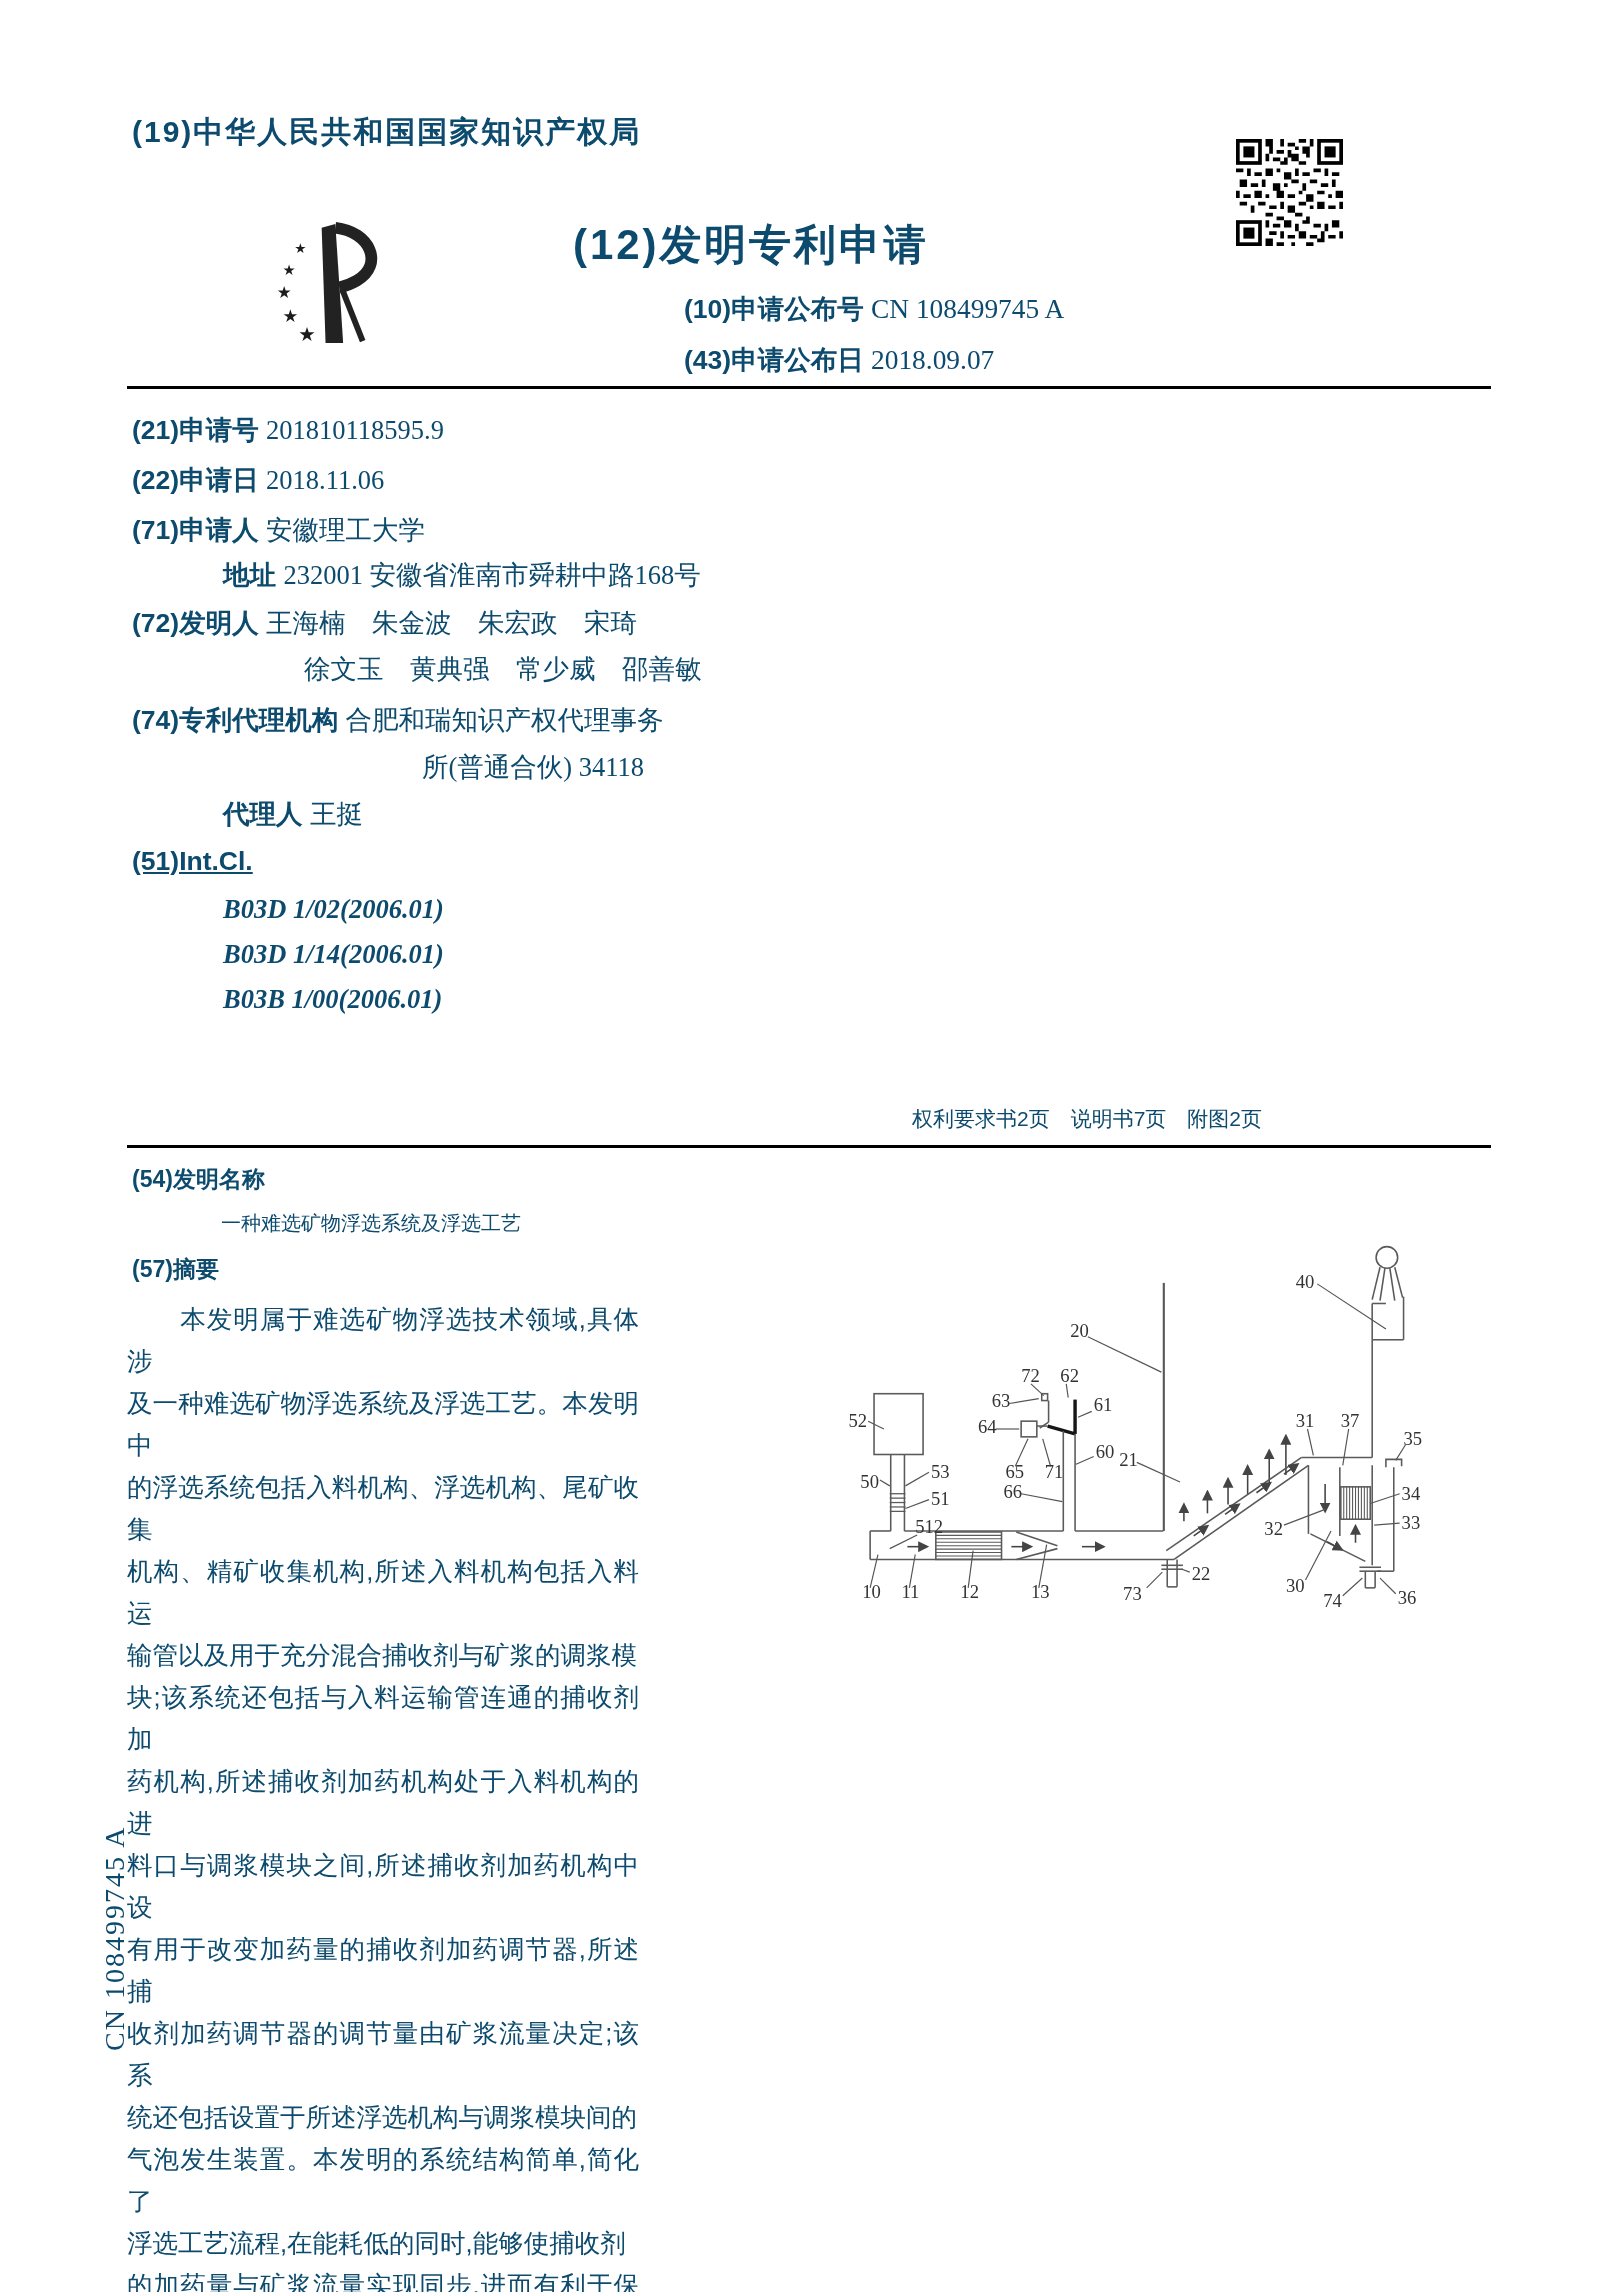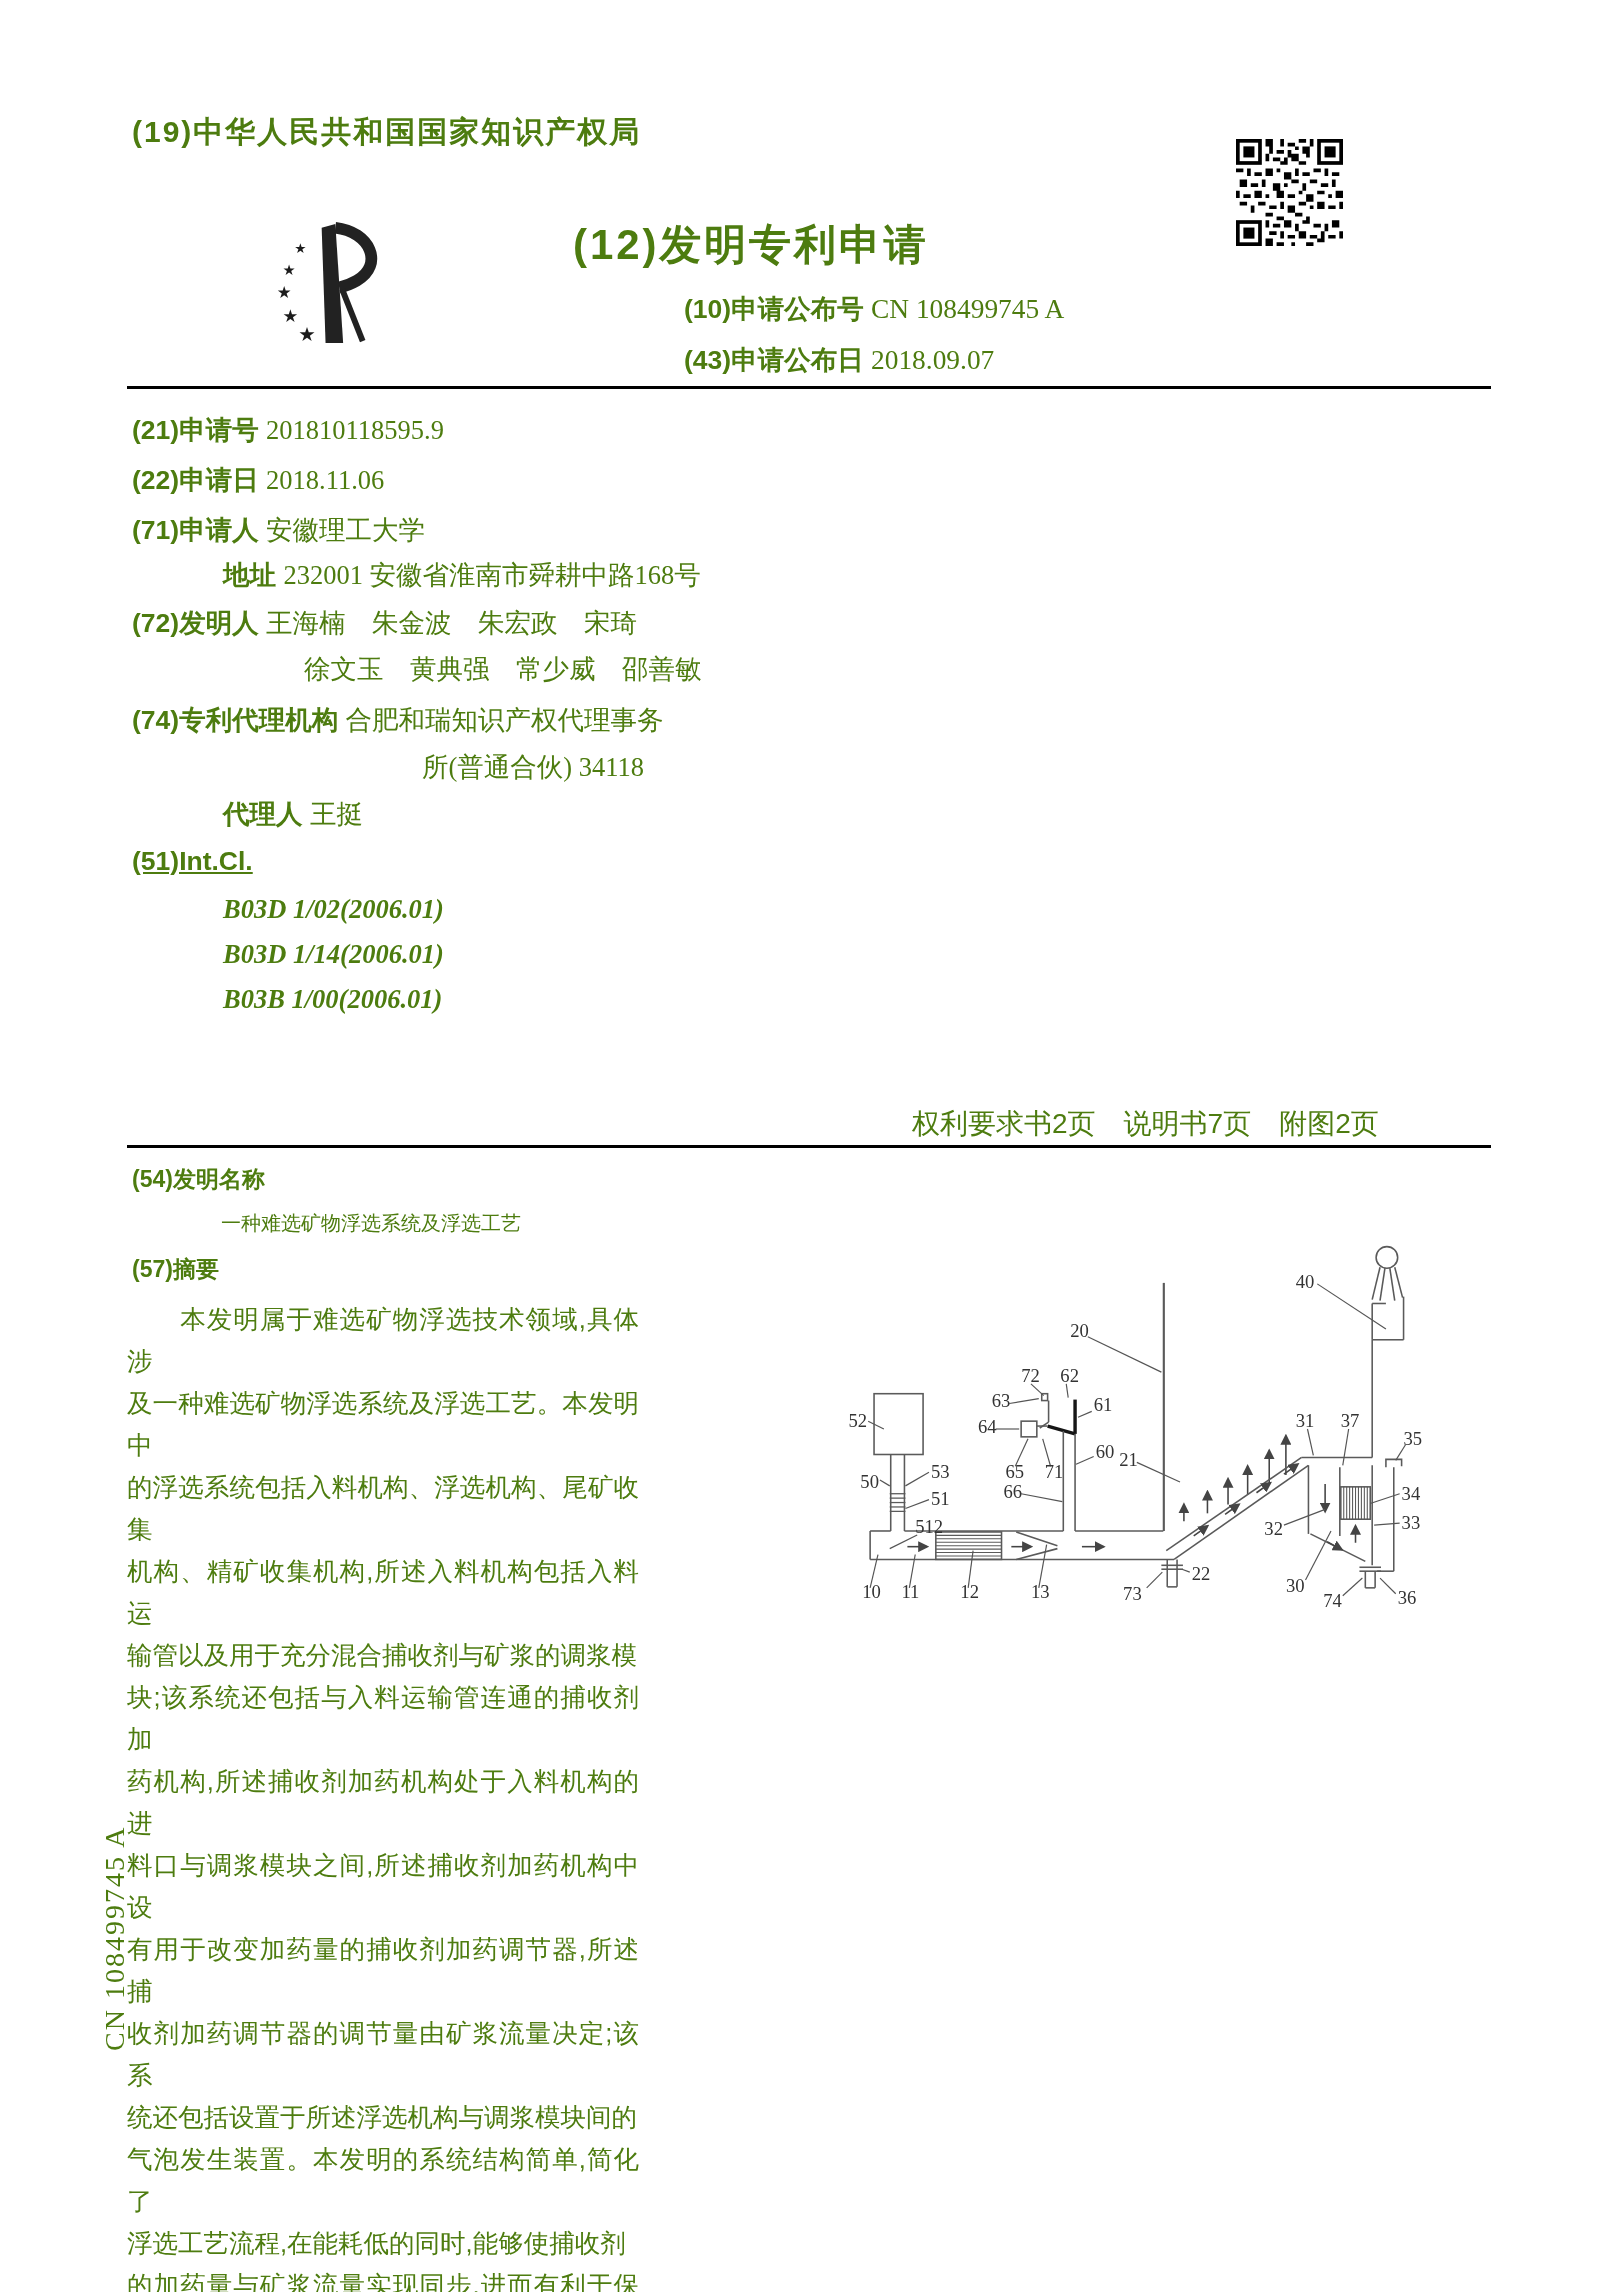--- a/index.html
+++ b/index.html
@@ -1,31 +1,31 @@
 <!DOCTYPE html>
 <html><head>
 <meta charset="utf-8">
 <style>
   html,body{margin:0;padding:0;background:#e8e8e8;}
   .page{position:relative;width:1620px;height:2293px;background:#ffffff;margin:0 auto;
-        font-family:"Liberation Sans",sans-serif;color:#4d7c0f;overflow:hidden;}
+        font-family:"Liberation Sans",sans-serif;color:#0c4a6e;overflow:hidden;}
   .abs{position:absolute;}
   .office{left:132px;top:112px;font-size:30px;font-weight:700;letter-spacing:2px;}
   .doctype{left:573px;top:217px;font-size:42px;font-weight:700;letter-spacing:2.9px;}
   .pubrow{left:684px;font-size:26.5px;white-space:nowrap;}
   .pubrow .lab{font-weight:700;}
   .pubrow .val{font-family:"Liberation Serif",serif;font-size:27.4px;}
   .rule{left:127px;width:1364px;height:2.9px;background:#000;}
   .frow{left:132px;font-size:26.5px;white-space:nowrap;}
   .frow .lab{font-weight:700;text-align:center;}
   .frow .val{font-family:"Liberation Serif",serif;text-align:center;}
   .frow .valcn{font-family:"Liberation Serif",serif;}
   .ind1{padding-left:91px;}
   .intcl-item{font-family:"Liberation Serif",serif;font-style:italic;font-weight:700;}
-  .pagesinfo{left:912px;top:1105px;font-size:28px;}
+  .pagesinfo{left:912px;top:1105px;font-size:21px;}
   .sec-label{left:132px;font-size:23px;font-weight:700;}
   .title-line{left:221px;top:1210px;font-size:20px;}
   .abstract{left:127px;top:1298px;width:512px;font-size:25.5px;line-height:42px;
             white-space:pre-line;text-align:justify;}
   .sidecode{left:99px;top:2051px;width:247px;height:41px;font-family:"Liberation Serif",serif;
             font-size:28px;letter-spacing:2px;transform:rotate(-90deg);transform-origin:0 0;
             white-space:nowrap;}
   .qr{left:1236px;top:139px;width:107px;height:107px;}
   .logo{left:265px;top:214px;width:127px;height:137px;}
   .fig{left:825px;top:1227px;width:608px;height:404px;}

